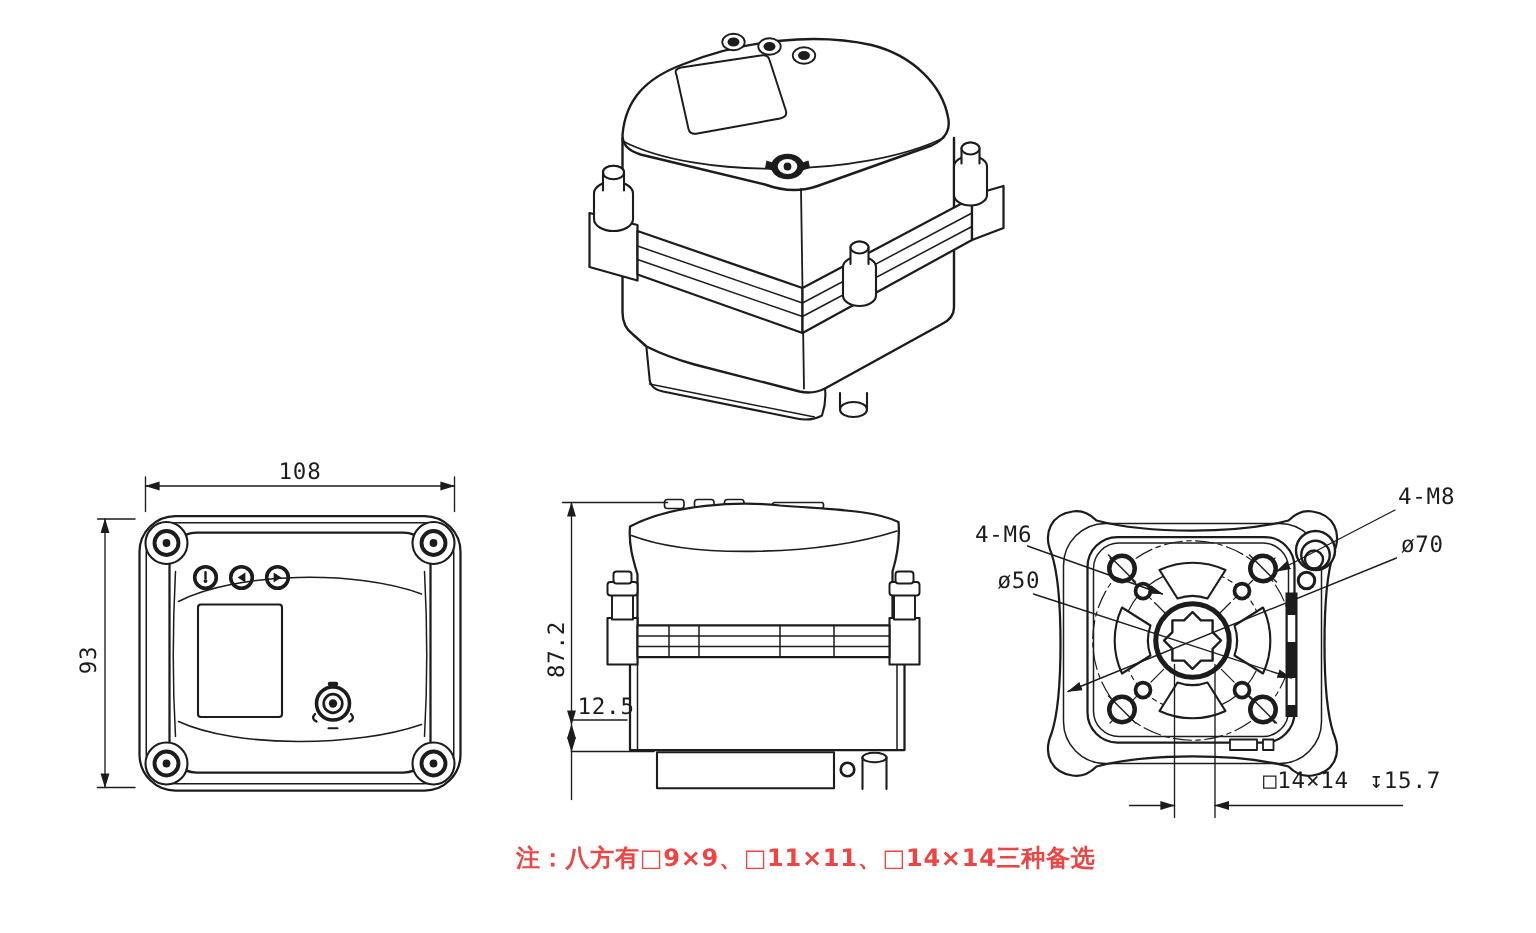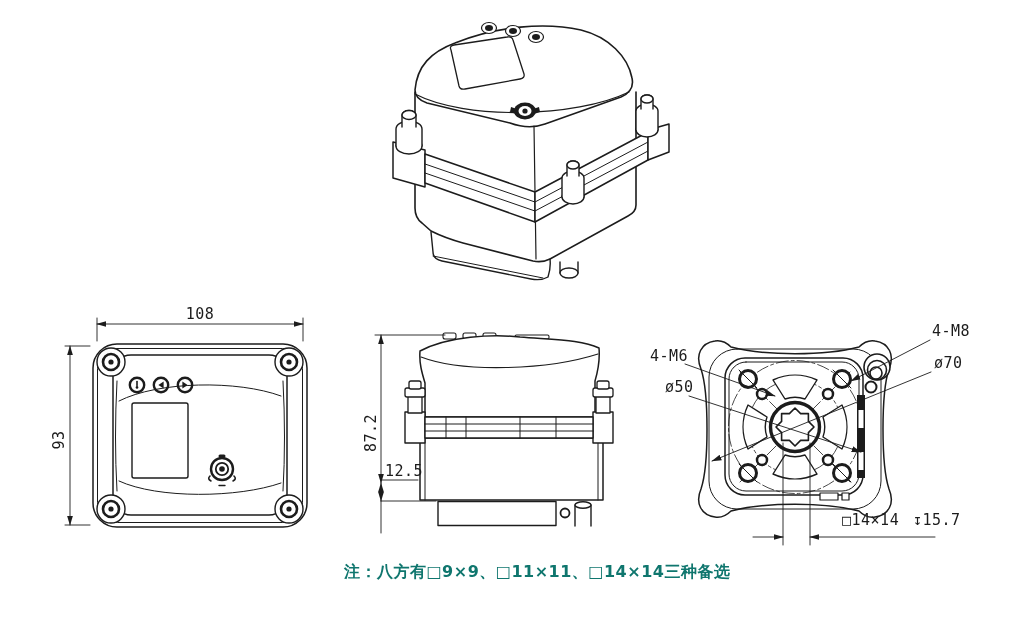--- a/index.html
+++ b/index.html
@@ -9,21 +9,21 @@
   }
   svg{position:absolute;overflow:visible;}
   .ln{stroke:#1c1c1c;fill:none;stroke-linecap:round;stroke-linejoin:round;}
   .fw{fill:#ffffff;}
   .fd{fill:#1c1c1c;stroke:none;}
   text{font-family:"DejaVu Sans Mono","DejaVu Sans",monospace;fill:#1c1c1c;stroke:none;}
   .dimtxt{font-size:15px;letter-spacing:.5px;}
   .lbltxt{font-size:15px;letter-spacing:.5px;}
   #note{
     position:absolute;left:344px;top:562px;width:400px;
-    font-size:16px;font-weight:600;color:#0f766e;letter-spacing:.5px;
+    font-size:16px;font-weight:600;color:#ef4444;letter-spacing:.5px;
     font-family:"DejaVu Sans",sans-serif;white-space:nowrap;
   }
 </style>
 </head>
 <body>
 
 <div id="canvas">
 
   <svg style="left:385px;top:12px" width="290" height="272" viewBox="0 0 290 272">
     <g class="ln" stroke-width="1.6">

